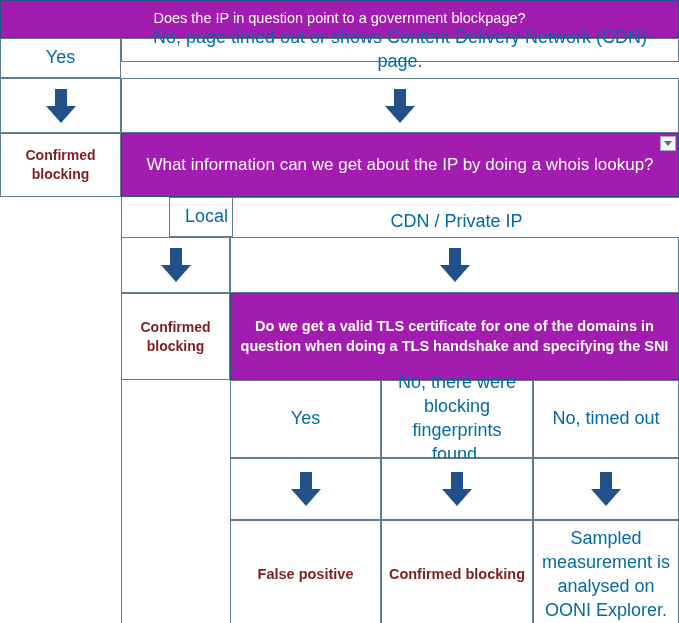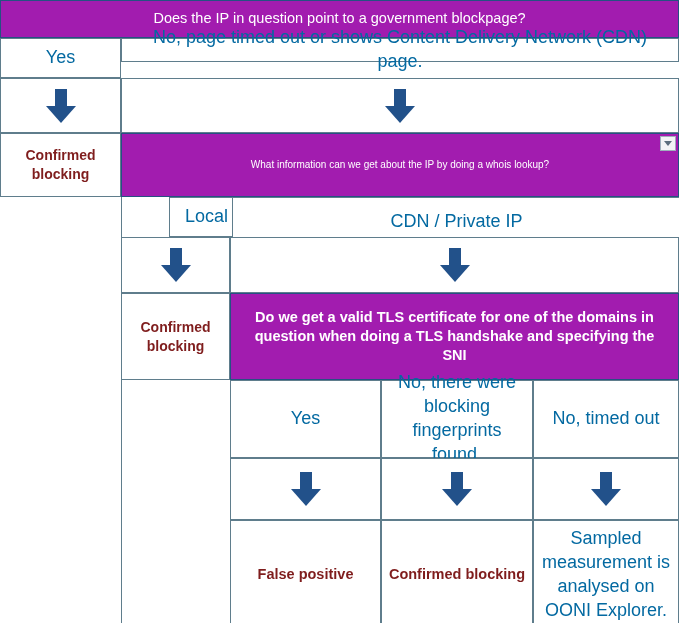--- a/index.html
+++ b/index.html
@@ -130,21 +130,21 @@
 
   <div class="cell arrow-cell" style="left:121px; top:78px; width:558px; height:55px;">
     <span class="arrow">
       <span class="shaft"></span>
         <span class="head"></span>
     </span>
   </div>
 
   <div class="cell bold" style="left:0px; top:133px; width:121px; height:64px; font-size:14px;">Confirmed blocking</div>
 
-  <div class="cell blue" style="left:121px; top:133px; width:558px; height:64px; font-size:10px;">What information can we get about the IP by doing a whois lookup?</div>
+  <div class="cell blue" style="left:121px; top:133px; width:558px; height:64px; font-size:17px;">What information can we get about the IP by doing a whois lookup?</div>
 
   <div class="filter-btn" style="left:660px; top:136px;">
     <span class="tri"></span>
   </div>
 
   <div class="spine" style="left:0px; top:197px; width:122px; height:426px;"></div>
 
   <div class="cell" style="left:121px; top:197px; width:109px; height:40px;margin-left:48px;">Local ISP</div>
 
   <div class="cell" style="left:216px; top:197px; width:449px; height:50px;margin-left:16px;">CDN / Private IP</div>
@@ -158,21 +158,21 @@
 
   <div class="cell arrow-cell" style="left:230px; top:237px; width:449px; height:56px;">
     <span class="arrow">
       <span class="shaft"></span>
         <span class="head"></span>
     </span>
   </div>
 
   <div class="cell bold" style="left:121px; top:293px; width:109px; height:87px; font-size:14px;">Confirmed blocking</div>
 
-  <div class="cell blue" style="left:230px; top:293px; width:449px; height:87px; font-size:14.5px; font-weight:bold; padding:4px 10px;">Do we get a valid TLS certificate for one of the domains in question when doing a TLS handshake and specifying the SNI</div>
+  <div class="cell blue" style="left:230px; top:293px; width:449px; height:87px; font-size:14.5px; font-weight:bold; padding:4px 0;">Do we get a valid TLS certificate for one of the domains in question when doing a TLS handshake and specifying the SNI</div>
 
   <div class="cell" style="left:230px; top:380px; width:151px; height:78px;">Yes</div>
 
   <div class="cell" style="left:533px; top:380px; width:146px; height:78px;">No, timed out</div>
 
   <div class="cell" style="left:381px; top:380px; width:152px; height:78px;">No, there were blocking fingerprints found.</div>
 
   <div class="cell arrow-cell" style="left:230px; top:458px; width:151px; height:62px;">
     <span class="arrow">
       <span class="shaft"></span>

